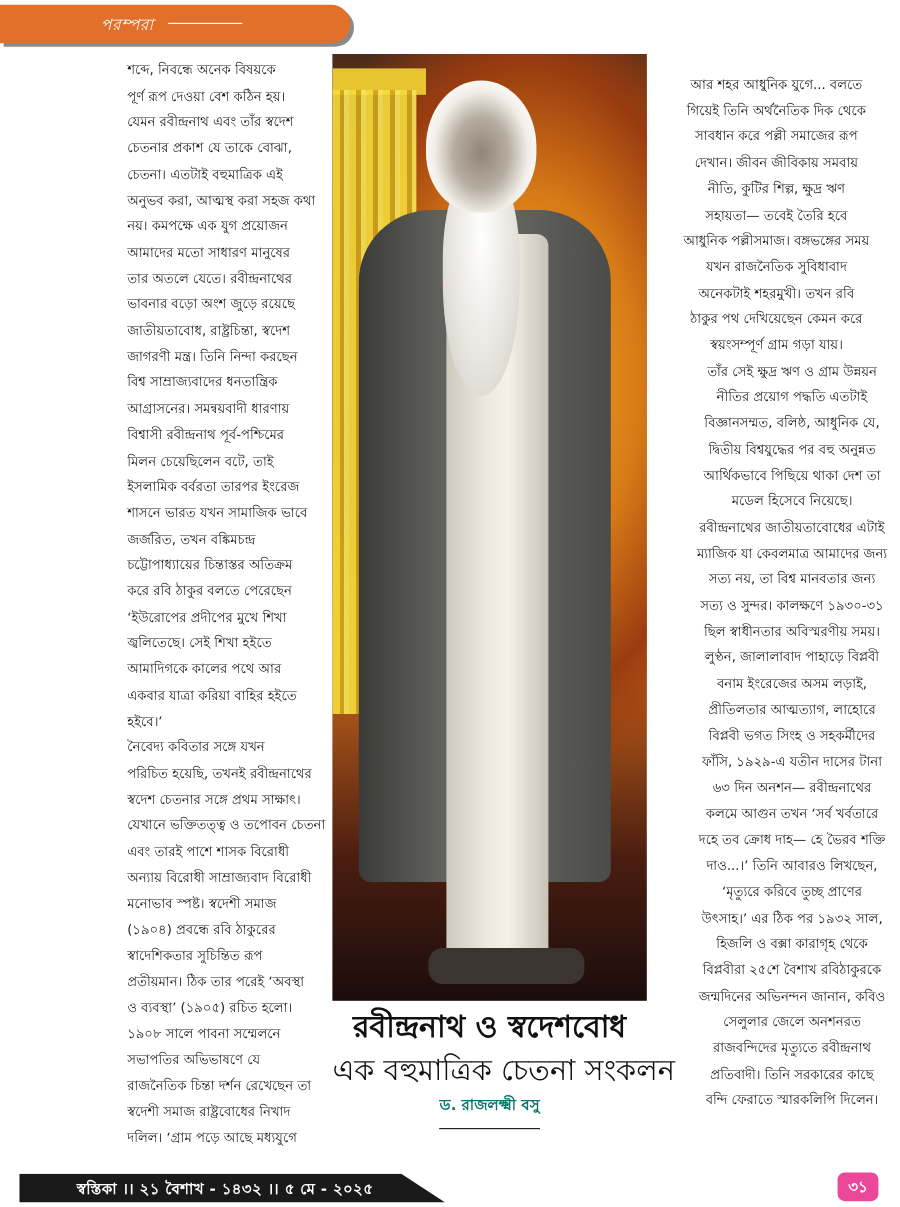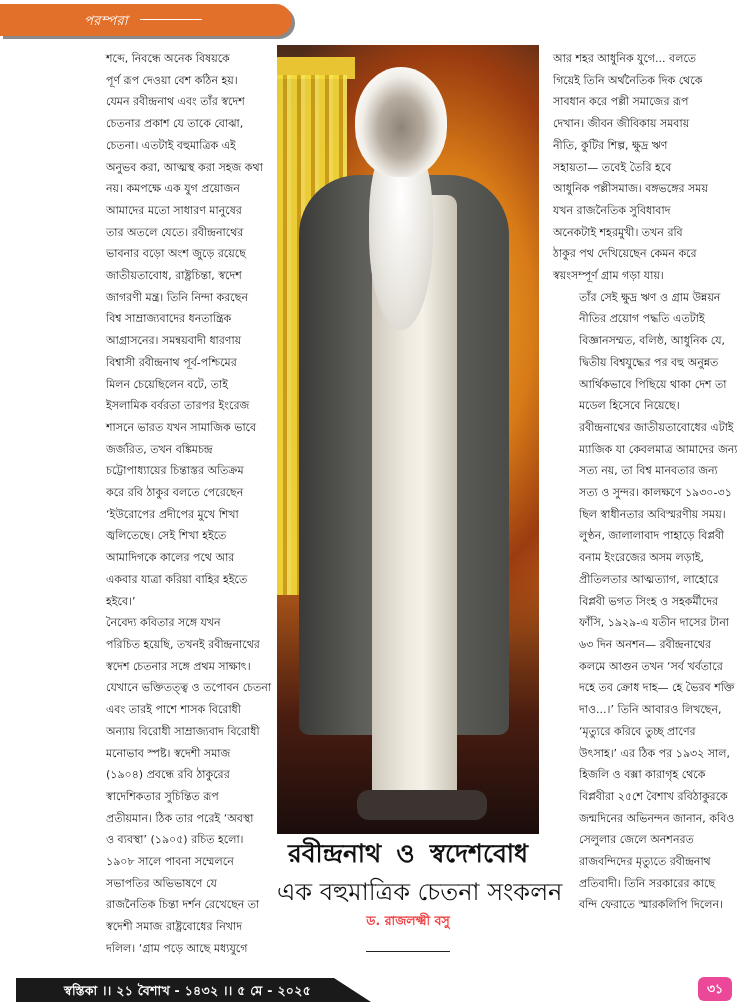--- a/index.html
+++ b/index.html
@@ -19,21 +19,21 @@
   }
   .section-pill .rule {
     position: absolute; left: 140px; top: 15px; width: 62px; height: 1px; background: #ffffff;
   }
 
   
   .col {
     position: absolute; font-size: 11px; line-height: 21.7px; color: #1c1c1c;
   }
   .col-left { left: 80px; top: 48px; width: 190px; }
-  .col-right { left: 553px; top: 48px; width: 188px; }
+  .col-right { left: 553px; top: 60px; width: 188px; text-align: center; }
   .col p { margin: 0; }
   .col p.indent { text-indent: 26px; }
   .line { display: block; white-space: nowrap; }
 
   
   .portrait {
     position: absolute; left: 277px; top: 45px; width: 262px; height: 789px; overflow: hidden;
     background:
       radial-gradient(ellipse 80% 45% at 62% 35%, #f2b12a 0%, #d77a17 45%, #9a3c10 75%, transparent 100%),
       linear-gradient(180deg, #4a2a1b 0%, #b35a1a 20%, #d98a1e 45%, #c0621a 65%, #4a1d10 85%, #1a0d0c 100%);
@@ -64,25 +64,25 @@
     background: radial-gradient(ellipse at 50% 55%, #8e8578 0%, #b6ada0 35%, #f1eee8 60%, #ffffff 80%);
     border-radius: 50% 50% 45% 45%;
   }
   .figure-feet {
     position: absolute; left: 80px; top: 745px; width: 130px; height: 30px;
     background: #3b3431; border-radius: 12px;
   }
 
   
   .title-block { position: absolute; left: 277px; top: 838px; width: 262px; text-align: center; }
-  .title-main { font-size: 25px; font-weight: bold; line-height: 36px; color: #111; font-family: Liberation Mono, monospace; }
+  .title-main { font-size: 25px; font-weight: bold; line-height: 36px; color: #111; }
   .title-sub { font-size: 24px; line-height: 36px; color: #111; white-space: nowrap; }
   .author {
-    display: inline-block; margin-top: 2px; font-size: 12.5px; font-weight: bold; color: #ef4444;
-    border-bottom: 1px solid #222; padding-bottom: 19px;
+    display: inline-block; margin-top: 2px; font-size: 12.5px; font-weight: bold; color: #0f766e;
+    border-bottom: 1px solid #222; padding-bottom: 8px;
   }
 
   
   .footer-band {
     position: absolute; left: 16px; top: 978px; width: 355px; height: 40px; background: #1a1a1a;
     clip-path: polygon(0 0, 318px 0, 355px 24px, 0 24px);
     font-weight: bold;
   }
   .footer-band .text {
     position: absolute; left: 48px; top: 4px; font-size: 12.5px; color: #ffffff; white-space: nowrap; letter-spacing: 0.3px;

